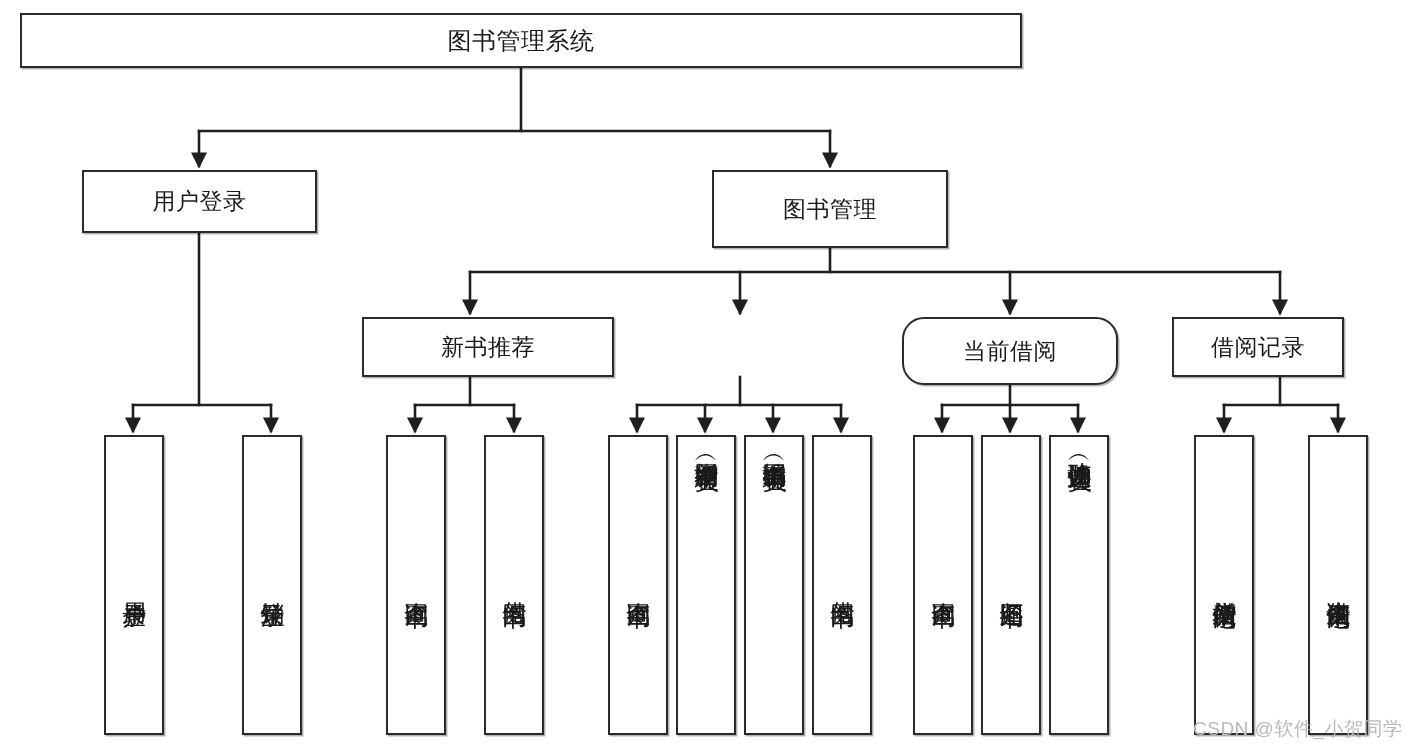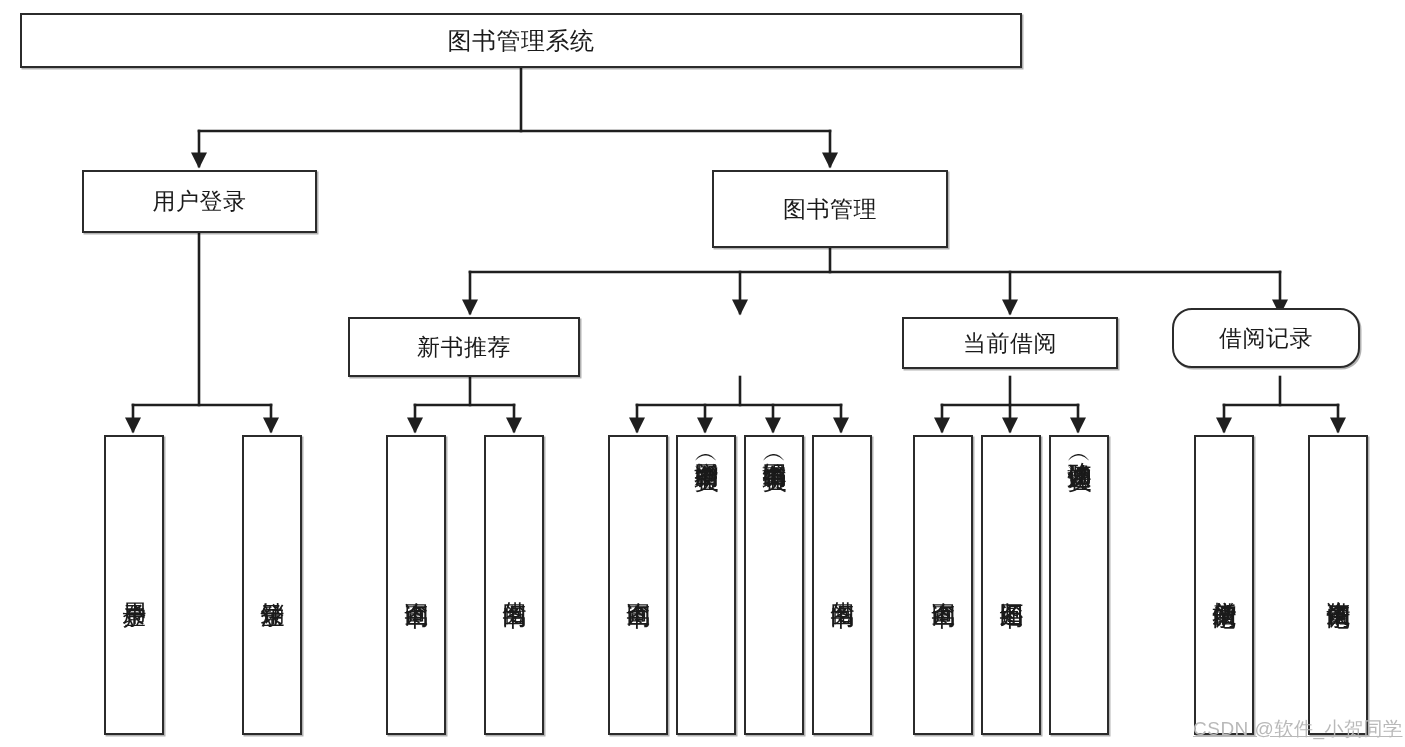--- a/index.html
+++ b/index.html
@@ -68,21 +68,20 @@
     align-items: center;
     padding-top: 0;
   }
   .watermark {
     position: absolute;
     font-size: 19px;
     color: #b9b9b9;
     white-space: nowrap;
     letter-spacing: 0.5px;
     font-family: "Liberation Sans", "DejaVu Sans", sans-serif;
-    text-decoration: underline;
   }
 </style>
 </head>
 <body>
 
 <div id="canvas">
 
   <svg id="edges" viewBox="0 0 1405 747" width="1405" height="747" xmlns="http://www.w3.org/2000/svg">
     <defs>
       <marker id="arrow" viewBox="0 0 10 10" refX="8.4" refY="5" markerWidth="6.2" markerHeight="6.2" orient="auto-start-reverse">
@@ -138,30 +137,30 @@
   </div>
 
   <div class="node h" style="left:82px; top:170px; width:235px; height:63px;">
     <span class="node-label">用户登录</span>
   </div>
 
   <div class="node h" style="left:712px; top:170px; width:236px; height:78px;">
     <span class="node-label">图书管理</span>
   </div>
 
-  <div class="node h" style="left:348px; top:317px; width:232px; height:60px;">
+  <div class="node h" style="left:362px; top:317px; width:252px; height:60px;">
     <span class="node-label">新书推荐</span>
   </div>
 
 
-  <div class="node h" style="left:902px; top:317px; width:216px; height:52px;">
+  <div class="node h" style="left:902px; top:317px; width:216px; height:68px;border-radius:22px;">
     <span class="node-label">当前借阅</span>
   </div>
 
-  <div class="node h" style="left:1172px; top:308px; width:188px; height:60px;border-radius:20px;">
+  <div class="node h" style="left:1172px; top:317px; width:172px; height:60px;">
     <span class="node-label">借阅记录</span>
   </div>
 
   <div class="node v center" style="left:104px; top:435px; width:60px; height:300px;">
     <span class="node-label">用户登录</span>
   </div>
 
   <div class="node v center" style="left:242px; top:435px; width:60px; height:300px;">
     <span class="node-label">注销登录</span>
   </div>

